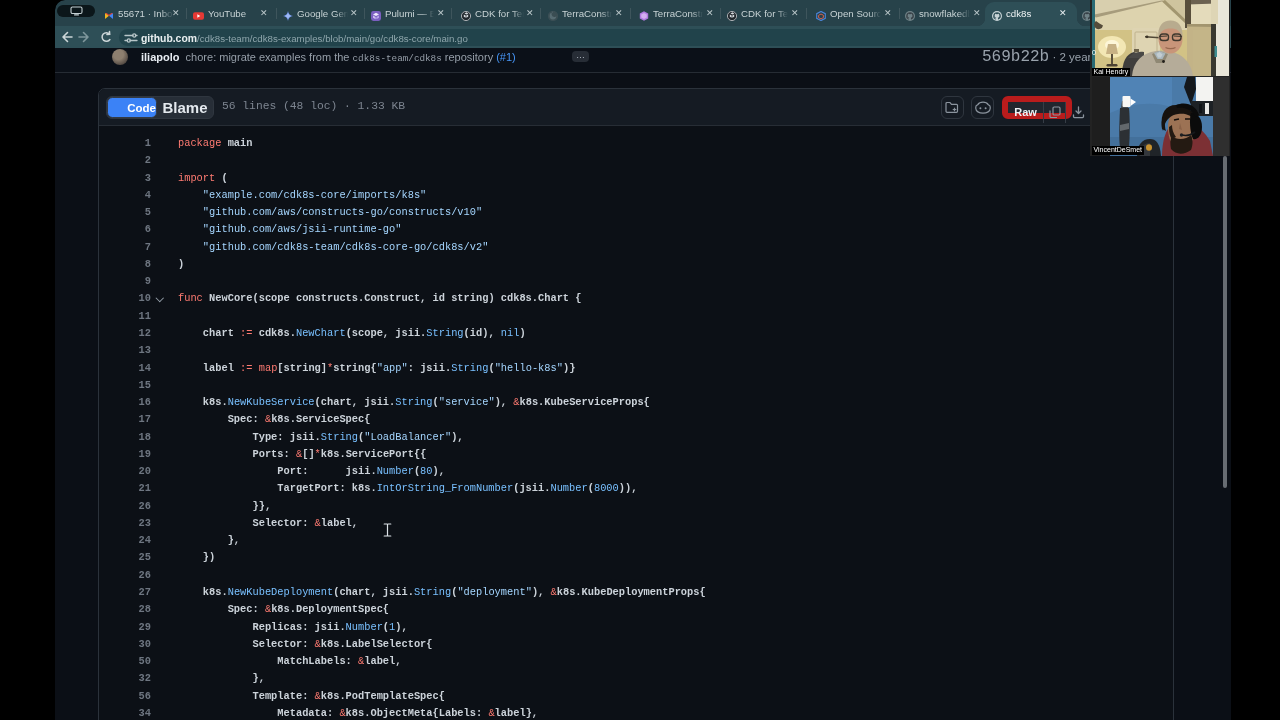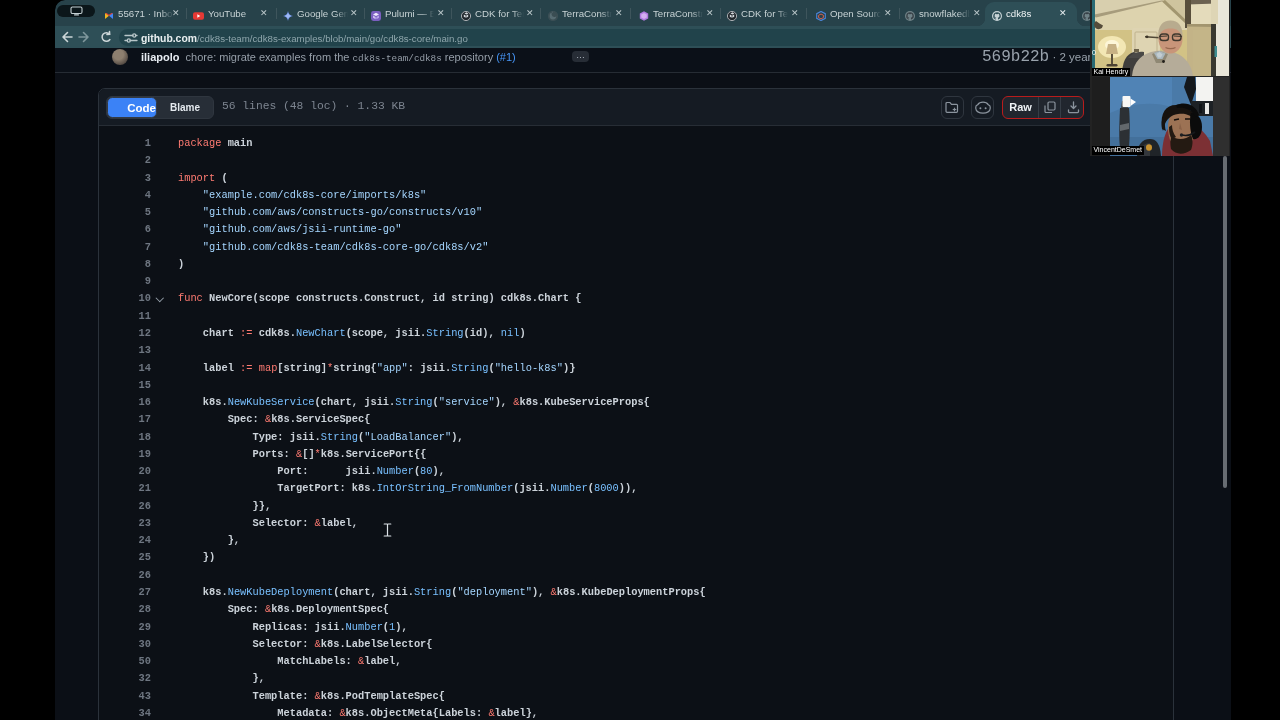--- a/index.html
+++ b/index.html
@@ -50,27 +50,27 @@
 #panel { position:absolute; left:43px; top:88px; width:1076px; height:700px;
   background:#0c1016; border:1px solid #2b323b; border-radius:7px 7px 0 0; }
 #phead { position:absolute; left:0; top:0; width:100%; height:37px; background:#151b23;
   border-bottom:1px solid #272d35; border-radius:6px 6px 0 0; }
 #seg { position:absolute; left:7px; top:7px; width:108px; height:23px;
   border:1px solid #2f363f; border-radius:6px; background:#272e37; }
 #seg .s1 { position:absolute; left:0px; top:0px; width:50px; height:21px; background:#3b82f6;
   border:1px solid #333a43; border-radius:5.5px; color:#fff; font-weight:bold; font-size:11.5px;
   line-height:20px; text-align:right; }
 #seg .s2 { position:absolute; left:50px; top:0; width:56px; height:21px;
-  color:#e4e9ee; font-weight:bold; font-size:10px; line-height:21px; text-align:center; }
+  color:#e4e9ee; font-weight:bold; font-size:15px; line-height:21px; text-align:center; }
 #finfo { position:absolute; left:123px; top:11px; font-family:"Liberation Mono",monospace;
   font-size:11.3px; color:#7d8590; white-space:pre; }
 .hbtn { position:absolute; top:7px; width:23px; height:23px; border:1px solid #2f363f;
   border-radius:6px; }
-#rawgrp { position:absolute; left:903px; top:7px; width:82px; height:23px; background:#21262e;
-  border:1px solid #b91c1c; border-radius:6px; }
+#rawgrp { position:absolute; left:903px; top:7px; width:70px; height:23px; background:#21262e;
+  border:6px solid #b91c1c; border-radius:6px; }
 #rawgrp .rw { position:absolute; left:0; top:0; width:36px; height:21px; color:#eef2f5;
   font-size:11px; font-weight:bold; line-height:21px; text-align:center;
   border-right:1px solid #363d46; }
 #rawgrp .cp { position:absolute; left:36px; top:0; width:22px; height:21px;
   border-right:1px solid #363d46; }
 
 #codewrap { position:absolute; left:0; top:38px; width:1074px; height:660px; overflow:hidden;
   font-family:"Liberation Mono",monospace; font-size:10.35px; font-weight:bold; }
 #codewrap { padding-top:8.1px; }
 .l { position:relative; height:17.27px; white-space:pre; }
@@ -275,21 +275,21 @@
 <div class="l"><i class="n">23</i><span class="c">            Selector: <b class="k">&amp;</b>label,</span></div>
 <div class="l"><i class="n">24</i><span class="c">        },</span></div>
 <div class="l"><i class="n">25</i><span class="c">    })</span></div>
 <div class="l"><i class="n">26</i><span class="c"></span></div>
 <div class="l"><i class="n">27</i><span class="c">    k8s.<b class="f">NewKubeDeployment</b>(chart, jsii.<b class="f">String</b>(<b class="s">"deployment"</b>), <b class="k">&amp;</b>k8s.KubeDeploymentProps{</span></div>
 <div class="l"><i class="n">28</i><span class="c">        Spec: <b class="k">&amp;</b>k8s.DeploymentSpec{</span></div>
 <div class="l"><i class="n">29</i><span class="c">            Replicas: jsii.<b class="f">Number</b>(<b class="f">1</b>),</span></div>
 <div class="l"><i class="n">30</i><span class="c">            Selector: <b class="k">&amp;</b>k8s.LabelSelector{</span></div>
 <div class="l"><i class="n">50</i><span class="c">                MatchLabels: <b class="k">&amp;</b>label,</span></div>
 <div class="l"><i class="n">32</i><span class="c">            },</span></div>
-<div class="l"><i class="n">43</i><span class="c">            Template: <b class="k">&amp;</b>k8s.PodTemplateSpec{</span></div>
+<div class="l"><i class="n">56</i><span class="c">            Template: <b class="k">&amp;</b>k8s.PodTemplateSpec{</span></div>
 <div class="l"><i class="n">34</i><span class="c">                Metadata: <b class="k">&amp;</b>k8s.ObjectMeta{Labels: <b class="k">&amp;</b>label},</span></div>
     </div>
   </div>
   <div id="sbar"></div>
   <svg id="ibeam" width="9" height="14" viewBox="0 0 9 14">
     <path d="M1.2 1 h2.6 M5.2 1 h2.6 M4.5 1 v12 M1.2 13 h2.6 M5.2 13 h2.6" stroke="#dde3e8" stroke-width="1.2" fill="none" stroke-linecap="round"></path>
   </svg>
 </div>
 <div id="cam">
   <svg width="137" height="76" viewBox="0 0 137 76" style="left:1.5px;top:0">

